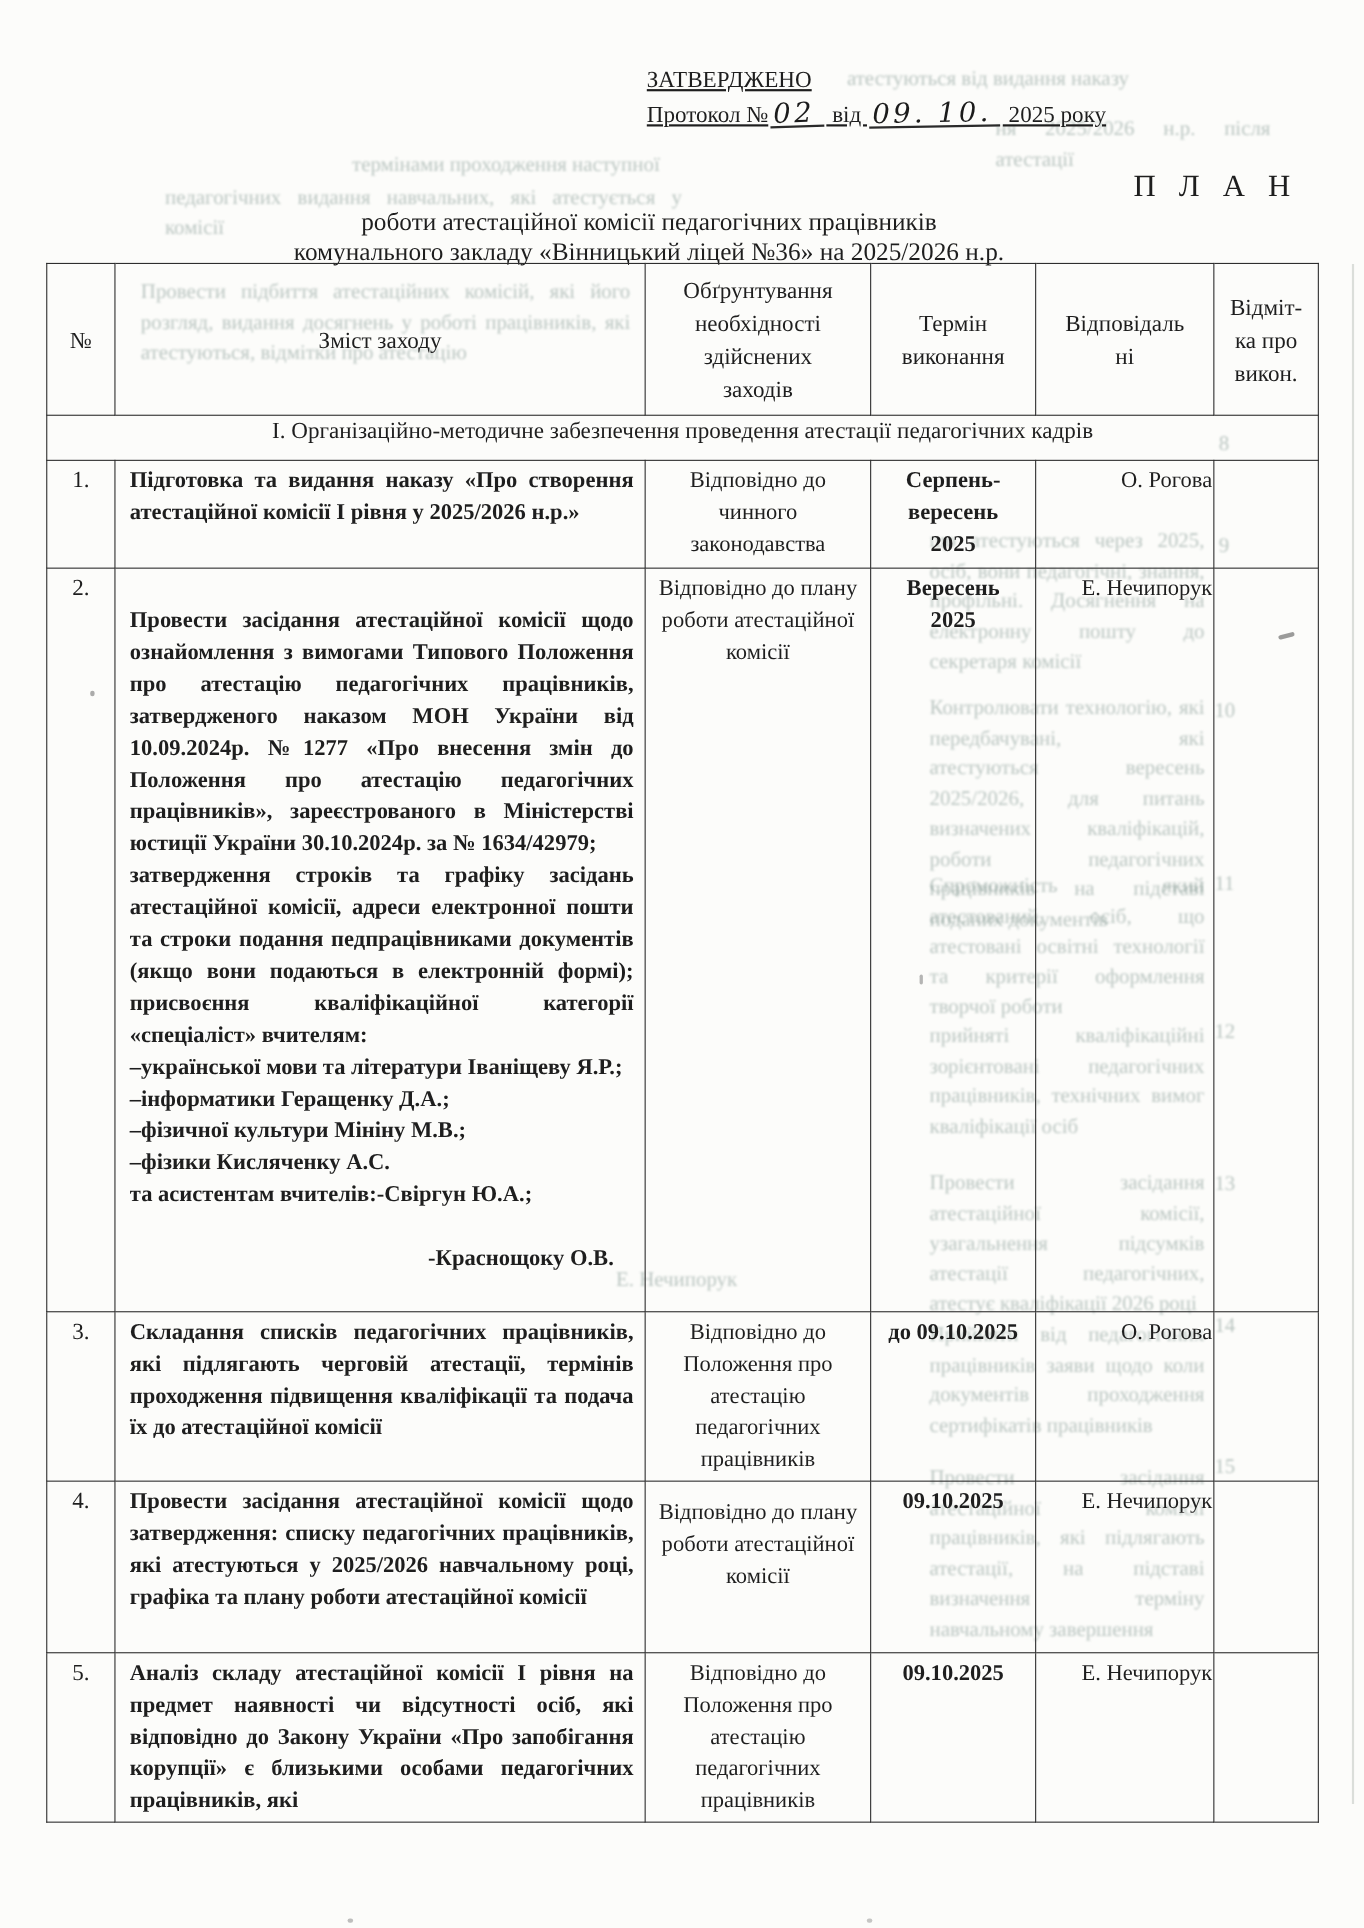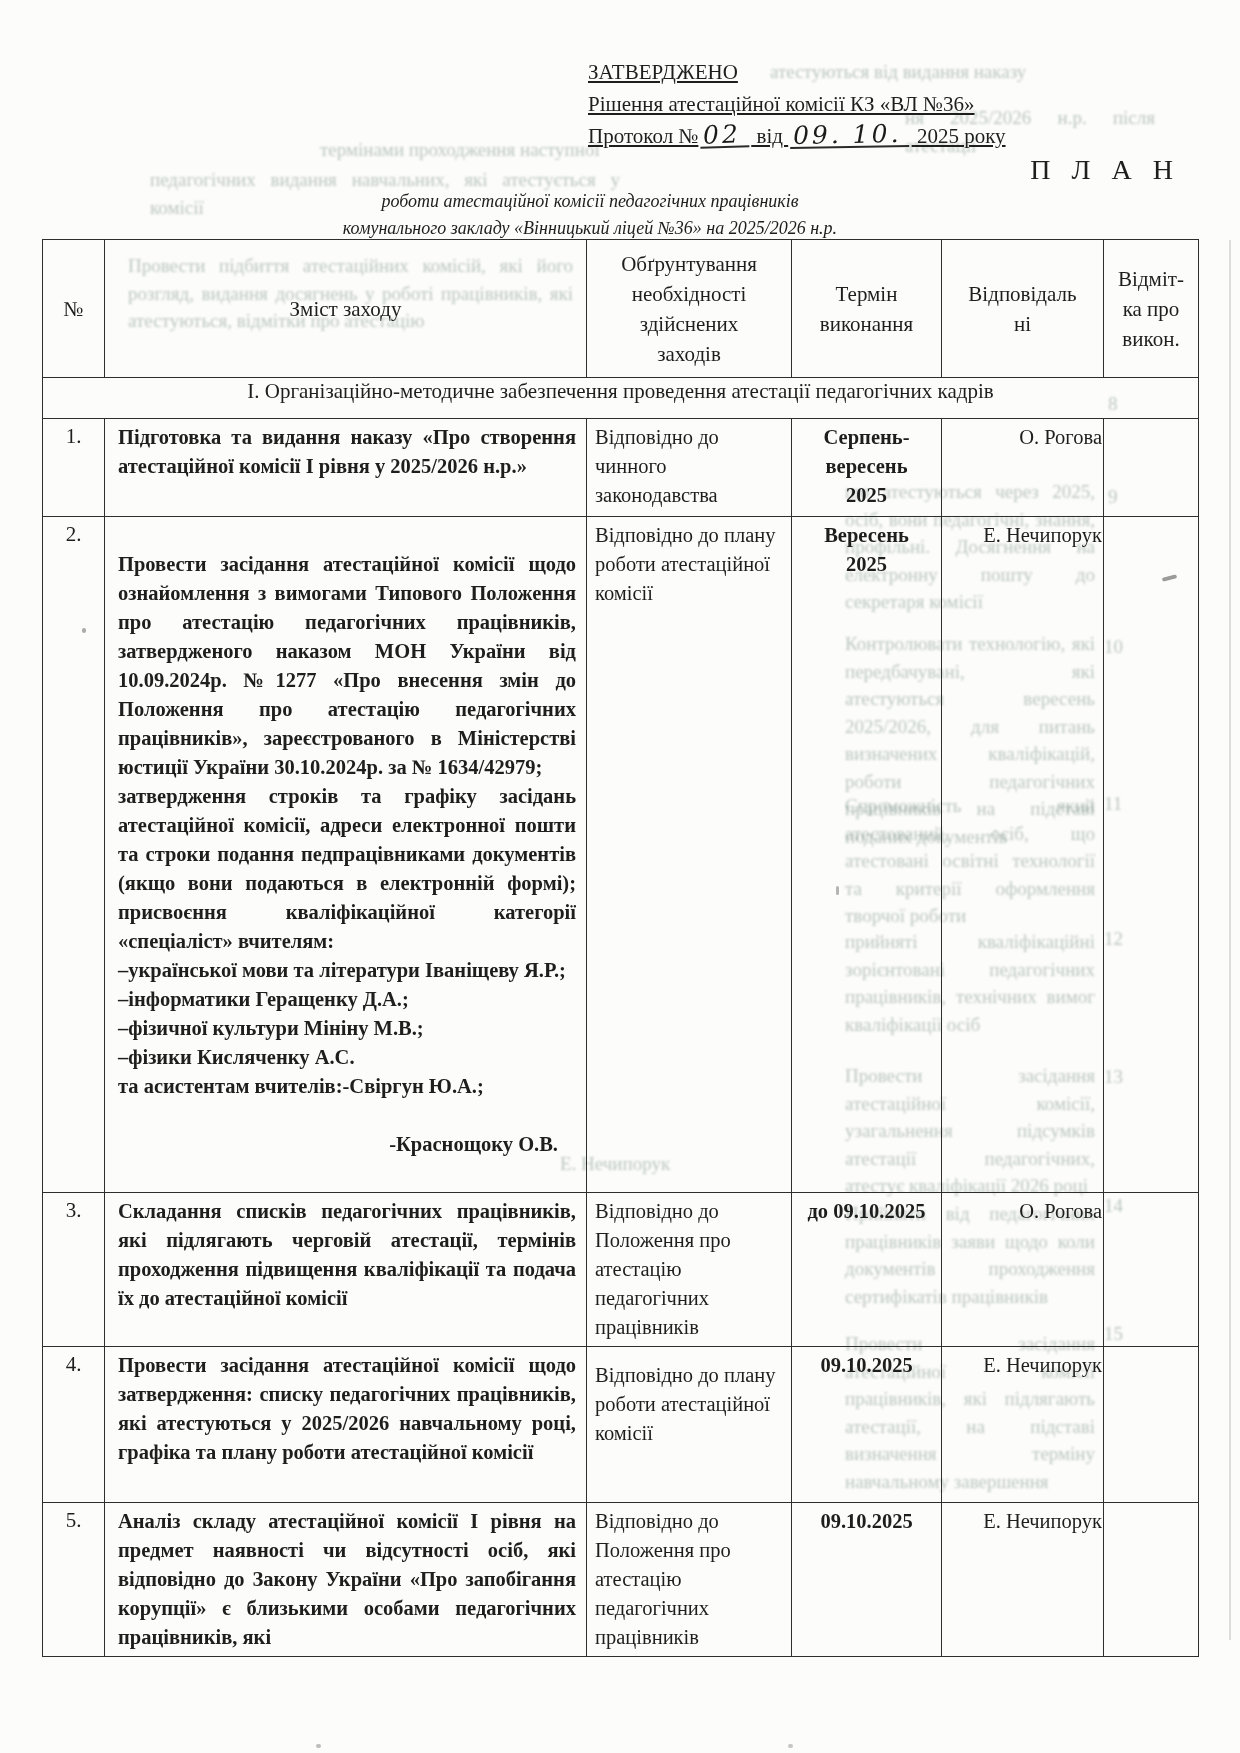--- a/index.html
+++ b/index.html
@@ -15,37 +15,37 @@
   .handwritten {
     display:inline-block; font-style:italic; font-family:"DejaVu Serif",serif;
     font-size:25px; letter-spacing:3px; color:#1b1b1b;
     border-bottom:2px solid #2a2a2a; padding:0 8px 0 3px; line-height:23px;
     transform:rotate(-2deg); margin:0 2px;
   }
   .hw-date { transform:rotate(-1deg); }
   
   .title-wrap { position:absolute; left:0; top:152px; width:1180px; text-align:center; }
   .title-main { font-size:28px; letter-spacing:7px; line-height:36px;text-align:right; }
-  .title-sub  { font-size:18px; line-height:27px;font-style:italic; }
+  .title-sub  { font-size:23px; line-height:27px; }
   
   .plan-table {
     position:absolute; left:42px; top:239px; width:1156px;
     border-collapse:collapse; table-layout:fixed;
     font-size:20.5px;
   }
   .plan-table td, .plan-table th { border:1.7px solid #2e2e2e; vertical-align:top; overflow:hidden; }
   .plan-table th {
     font-weight:normal; text-align:center; vertical-align:middle;
     font-size:21px; line-height:30px; white-space:pre-line; padding:2px 2px;
   }
   .section-cell { text-align:center; vertical-align:middle; font-size:21px; height:38px; }
   .num   { text-align:center; font-size:21px; padding-top:5px; }
   .content { text-align:justify; padding:4px 10px 4px 13px; line-height:29px; white-space:pre-line;font-weight:bold; }
   .content .tail { text-align:right; padding-right:18px; white-space:normal; }
-  .basis { padding:4px 8px; line-height:29px; white-space:pre-line; }
+  .basis { text-align:center; padding:4px 8px; line-height:29px; white-space:pre-line; }
   .term  { text-align:center; padding-top:4px; line-height:29px; white-space:pre-line;font-weight:bold; }
   .resp  { text-align:right; padding-top:4px; line-height:29px; }
   .vmid  { vertical-align:middle; }
   
   .ghost {
     position:absolute; font-family:"Liberation Serif",serif;
     color:#6e867f; opacity:.45; filter:blur(1px);
     text-align:justify; font-size:19px; line-height:27.5px;
     pointer-events:none;
   }
@@ -77,21 +77,20 @@
       <div class="ghost" style="left: 1104px; top: 790px; width: 40px;">11</div>
       <div class="ghost" style="left: 1104px; top: 925px; width: 40px;">12</div>
       <div class="ghost" style="left: 1104px; top: 1063px; width: 40px;">13</div>
       <div class="ghost" style="left: 1104px; top: 1192px; width: 40px;">14</div>
       <div class="ghost" style="left: 1104px; top: 1320px; width: 40px;">15</div>
     </div>
   <div class="ghost-edge" style="left:1229px; top:240px; height:1400px;"></div>
 
   <div class="approval">
     <div>ЗАТВЕРДЖЕНО</div>
-    <div>Рішення атестаційної комісії КЗ «ВЛ №36»</div>
     <div><span>Протокол №</span><span class="handwritten">02</span><span> від </span><span class="handwritten hw-date">09. 10.</span><span> 2025 року</span></div>
   </div>
 
   <div class="title-wrap">
     <div class="title-main">П Л А Н</div>
     <div class="title-sub">роботи атестаційної комісії педагогічних працівників</div>
     <div class="title-sub">комунального закладу «Вінницький ліцей №36» на 2025/2026 н.р.</div>
   </div>
 
   <table class="plan-table">

